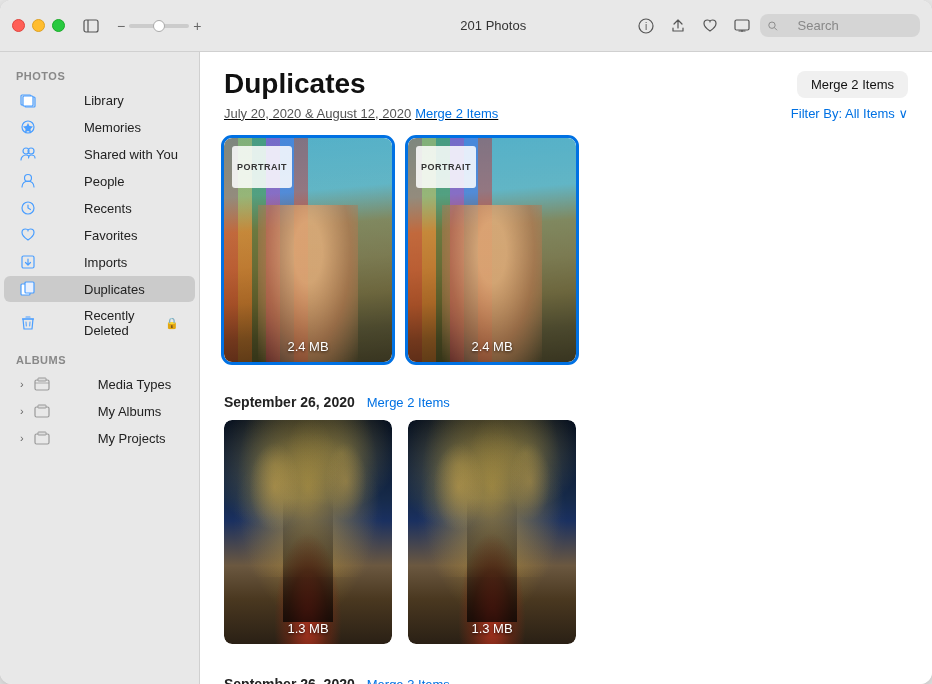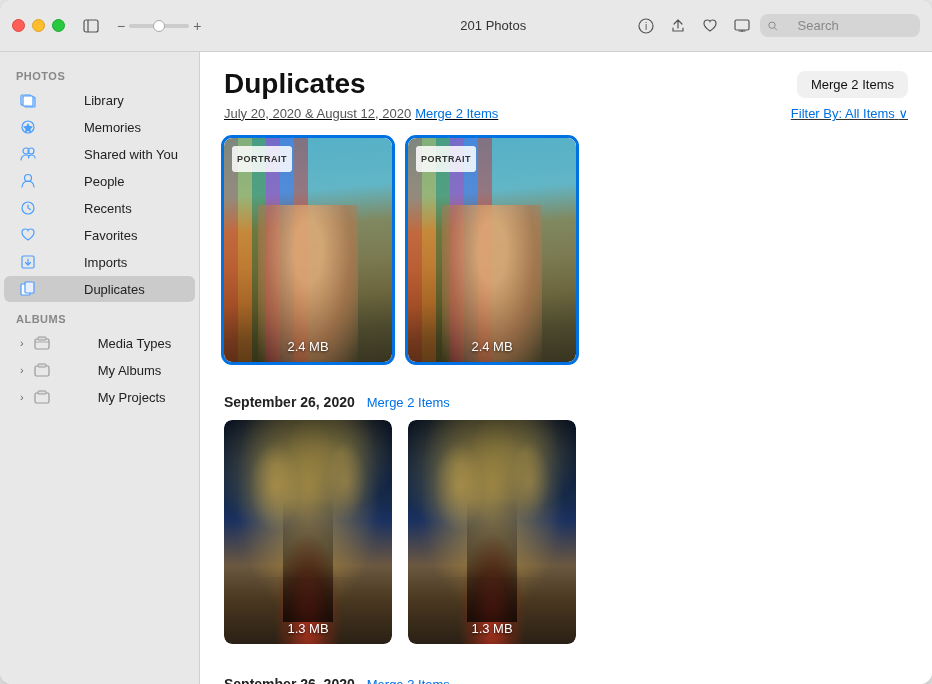--- a/index.html
+++ b/index.html
@@ -235,21 +235,20 @@
       color: #0071e3;
       font-size: 13px;
       cursor: pointer;
       text-decoration: none;
       font-weight: 500;
     }
     .filter-label {
       font-size: 13px;
       color: #333;
       cursor: pointer;
-      text-decoration: underline;
     }
     .filter-label span { color: #0071e3; }
 
     
     .photo-groups {
       padding: 8px 24px 24px 24px;
     }
 
     .photo-group {
       margin-bottom: 24px;
@@ -300,21 +299,21 @@
     }
 
     .portrait-badge {
       position: absolute;
       top: 8px;
       left: 8px;
       background: rgba(255,255,255,0.85);
       color: #333;
       font-size: 9px;
       font-weight: 600;
-      padding: 8px 5px;
+      padding: 16px 5px;
       border-radius: 3px;
       letter-spacing: 0.5px;
       text-transform: uppercase;
     }
 
     .photo-size-badge {
       position: absolute;
       bottom: 8px;
       left: 0;
       right: 0;
@@ -480,20 +479,31 @@
       </div>
 
       <div class="sidebar-item active">
         <svg class="icon-svg" viewBox="0 0 16 16">
           <rect x="1" y="3" width="9" height="11" rx="1" stroke="#4a9eff" stroke-width="1.2" fill="white"></rect>
           <rect x="5" y="1" width="9" height="11" rx="1" fill="#e8f0fe" stroke="#4a9eff" stroke-width="1.2"></rect>
         </svg>
         <span class="sidebar-item-text">Duplicates</span>
       </div>
 
+      <div class="sidebar-item">
+        <svg class="icon-svg" viewBox="0 0 16 16">
+          <path d="M3 4 L4 14 L12 14 L13 4 Z" stroke="#4a9eff" stroke-width="1.2" fill="none"></path>
+          <line x1="2" y1="4" x2="14" y2="4" stroke="#4a9eff" stroke-width="1.2"></line>
+          <path d="M6 2 L10 2" stroke="#4a9eff" stroke-width="1.2" stroke-linecap="round"></path>
+          <line x1="6" y1="7" x2="6.3" y2="11" stroke="#4a9eff" stroke-width="1" stroke-linecap="round"></line>
+          <line x1="10" y1="7" x2="9.7" y2="11" stroke="#4a9eff" stroke-width="1" stroke-linecap="round"></line>
+        </svg>
+        <span class="sidebar-item-text">Recently Deleted</span>
+        <span class="sidebar-item-lock">🔒</span>
+      </div>
 
       <div class="sidebar-section-label">Albums</div>
 
       <div class="sidebar-item">
         <span class="sidebar-expand">›</span>
         <svg class="icon-svg" viewBox="0 0 16 16">
           <rect x="1" y="4" width="14" height="10" rx="1.5" stroke="#999" stroke-width="1.2" fill="none"></rect>
           <path d="M1 7 L15 7" stroke="#999" stroke-width="0.8"></path>
           <rect x="4" y="2" width="8" height="3" rx="0.5" fill="#ddd" stroke="#999" stroke-width="1"></rect>
         </svg>

